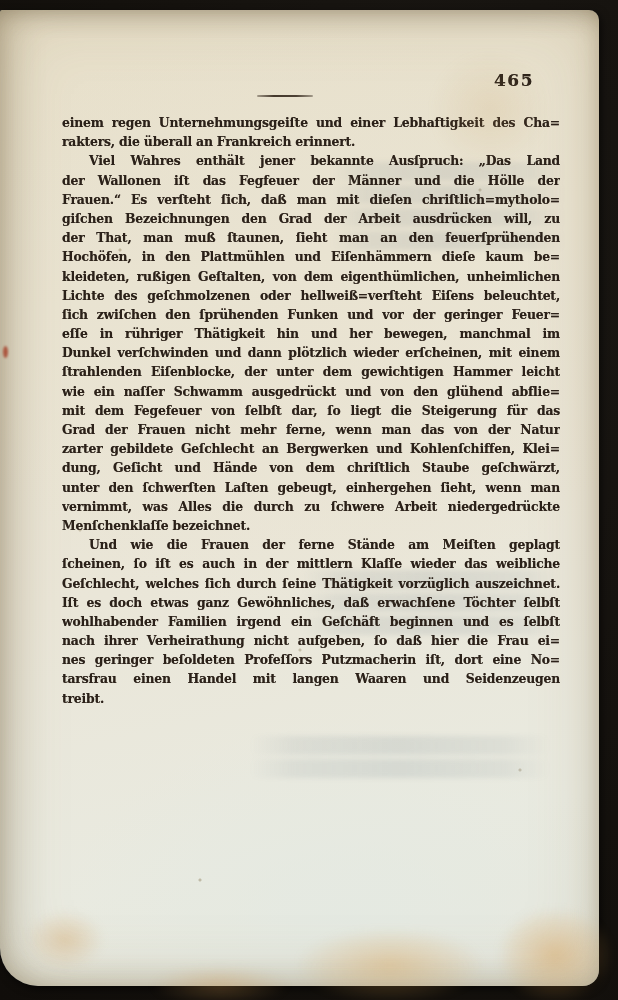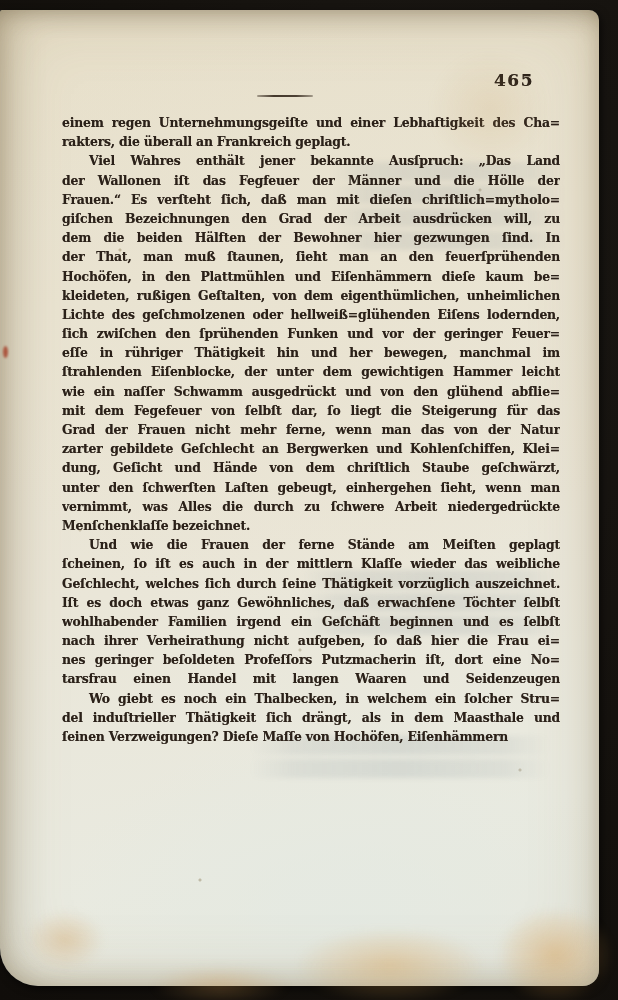--- a/index.html
+++ b/index.html
@@ -126,58 +126,54 @@
       </div>
 
     <div class="pagenum-wrap">
       <div class="pagenum">465</div>
       <div class="pagenum-rule"></div>
     </div>
 
     <div class="textblock">
         <div class="para">
           <div class="line">einem regen Unternehmungsgeiſte und einer Lebhaftigkeit des Cha=</div>
-          <div class="line last">rakters, die überall an Frankreich geplagt.</div>
+          <div class="line last">rakters, die überall an Frankreich erinnert.</div>
         </div>
         <div class="para">
           <div class="line indent">Viel Wahres enthält jener bekannte Ausſpruch: „Das Land</div>
           <div class="line">der Wallonen iſt das Fegfeuer der Männer und die Hölle der</div>
           <div class="line">Frauen.“ Es verſteht ſich, daß man mit dieſen chriſtlich=mytholo=</div>
           <div class="line">giſchen Bezeichnungen den Grad der Arbeit ausdrücken will, zu</div>
-          <div class="line">dem die beiden Hälften der Bewohner hier gezwungen ſind. In</div>
           <div class="line">der That, man muß ſtaunen, ſieht man an den feuerſprühenden</div>
           <div class="line">Hochöfen, in den Plattmühlen und Eiſenhämmern dieſe kaum be=</div>
           <div class="line">kleideten, rußigen Geſtalten, von dem eigenthümlichen, unheimlichen</div>
-          <div class="line">Lichte des geſchmolzenen oder hellweiß=glühenden Eiſens lodernden,</div>
+          <div class="line">Lichte des geſchmolzenen oder hellweiß=verſteht Eiſens beleuchtet,</div>
           <div class="line">ſich zwiſchen den ſprühenden Funken und vor der geringer Feuer=</div>
           <div class="line">eſſe in rühriger Thätigkeit hin und her bewegen, manchmal im</div>
+          <div class="line">Dunkel verſchwinden und dann plötzlich wieder erſcheinen, mit einem</div>
           <div class="line">ſtrahlenden Eiſenblocke, der unter dem gewichtigen Hammer leicht</div>
           <div class="line">wie ein naſſer Schwamm ausgedrückt und von den glühend abflie=</div>
           <div class="line">mit dem Fegefeuer von ſelbſt dar, ſo liegt die Steigerung für das</div>
           <div class="line">Grad der Frauen nicht mehr ferne, wenn man das von der Natur</div>
           <div class="line">zarter gebildete Geſchlecht an Bergwerken und Kohlenſchiffen, Klei=</div>
           <div class="line">dung, Geſicht und Hände von dem chriſtlich Staube geſchwärzt,</div>
           <div class="line">unter den ſchwerſten Laſten gebeugt, einhergehen ſieht, wenn man</div>
           <div class="line">vernimmt, was Alles die durch zu ſchwere Arbeit niedergedrückte</div>
           <div class="line last">Menſchenklaſſe bezeichnet.</div>
         </div>
         <div class="para">
           <div class="line indent">Und wie die Frauen der ferne Stände am Meiſten geplagt</div>
           <div class="line">ſcheinen, ſo iſt es auch in der mittlern Klaſſe wieder das weibliche</div>
           <div class="line">Geſchlecht, welches ſich durch ſeine Thätigkeit vorzüglich auszeichnet.</div>
           <div class="line">Iſt es doch etwas ganz Gewöhnliches, daß erwachſene Töchter ſelbſt</div>
           <div class="line">wohlhabender Familien irgend ein Geſchäft beginnen und es ſelbſt</div>
           <div class="line">nach ihrer Verheirathung nicht aufgeben, ſo daß hier die Frau ei=</div>
           <div class="line">nes geringer beſoldeten Profeſſors Putzmacherin iſt, dort eine No=</div>
           <div class="line">tarsfrau einen Handel mit langen Waaren und Seidenzeugen</div>
-        </div>
-        <div class="para">
-          <div class="line indent">Wo giebt es noch ein Thalbecken, in welchem ein ſolcher Stru=</div>
-          <div class="line">del induſtrieller Thätigkeit ſich drängt, als in dem Maasthale und</div>
-          <div class="line last">ſeinen Verzweigungen? Dieſe Maſſe von Hochöfen, Eiſenhämmern</div>
+          <div class="line last">treibt.</div>
         </div>
       </div>
 
     <div class="stain s1"></div>
     <div class="stain s2"></div>
     <div class="stain s3"></div>
     <div class="stain s4"></div>
     <div class="stain s5"></div>
     <div class="fleck"></div>
   </div>

